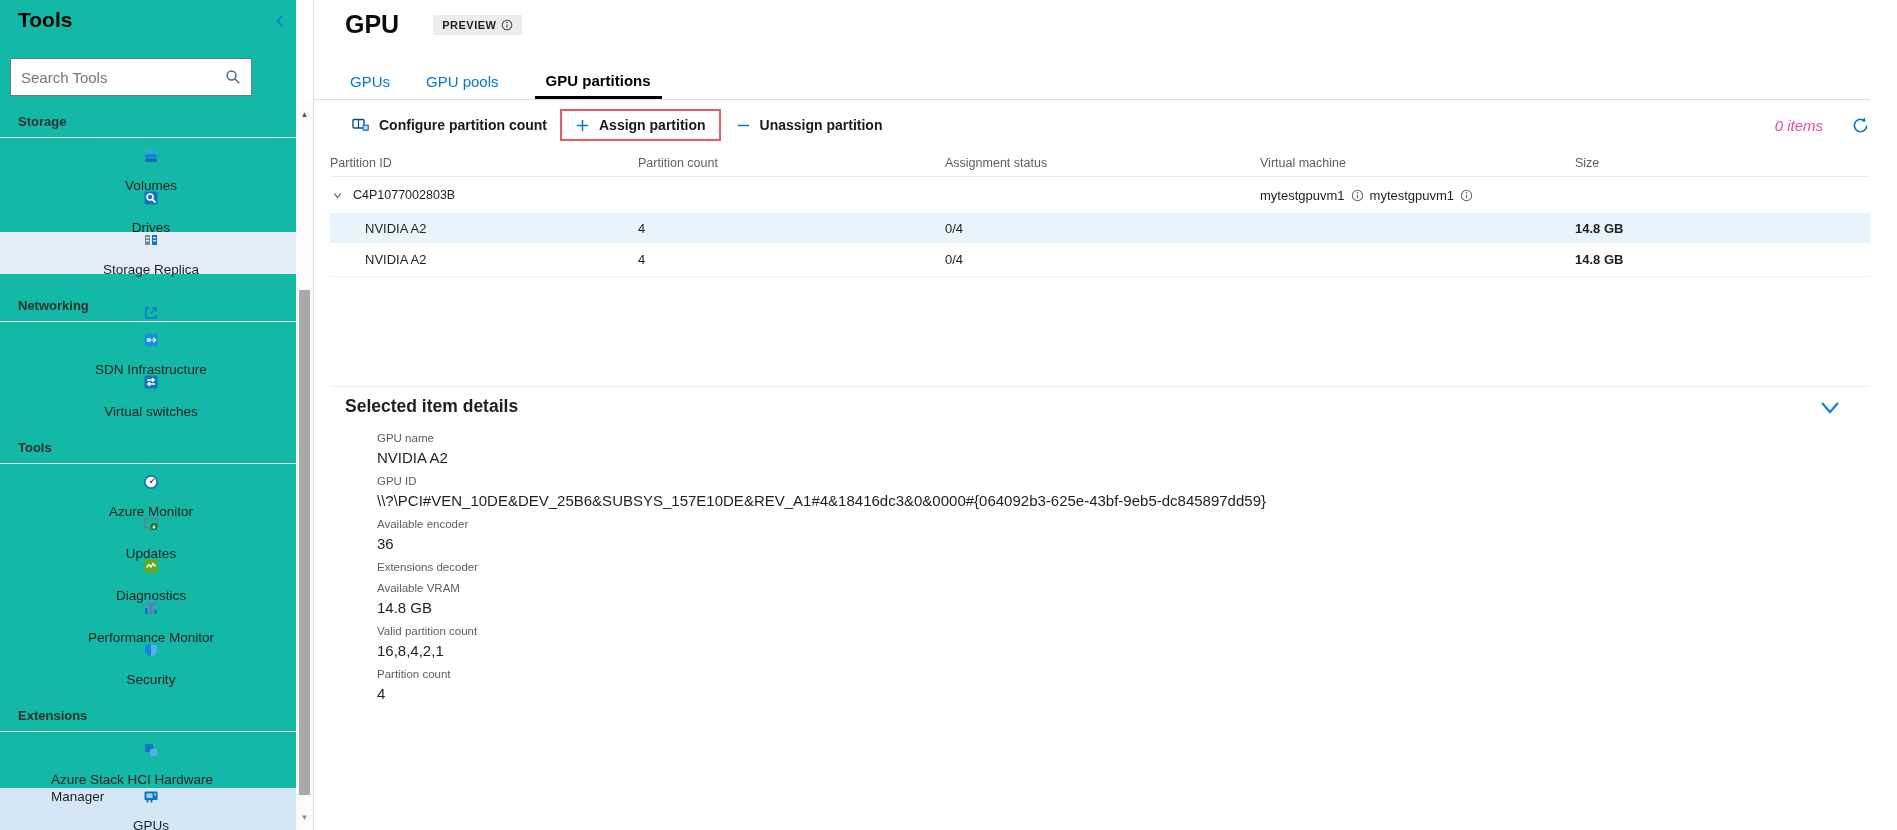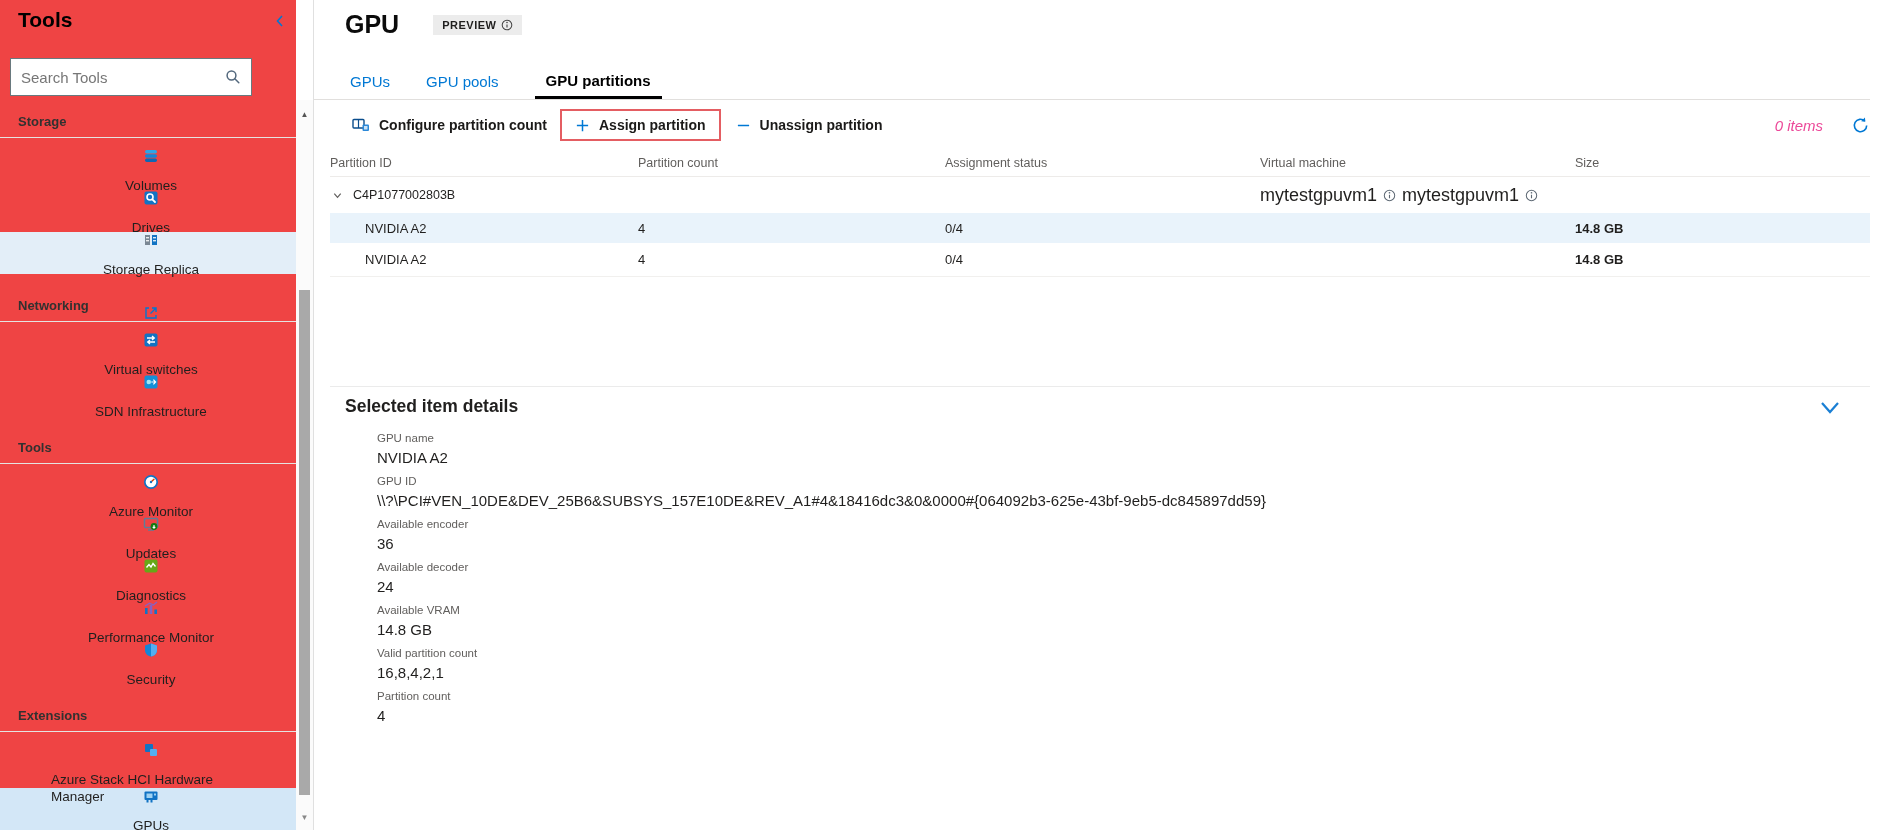--- a/index.html
+++ b/index.html
@@ -4,21 +4,21 @@
 <style>
   * { margin:0; padding:0; box-sizing:border-box; }
   html,body { width:1897px; height:830px; }
   body {
     position:relative; overflow:hidden; background:#fff;
     font-family:"Liberation Sans", sans-serif; color:#201f1e;
   }
   svg { display:block; }
 
   
-  .sidebar { position:absolute; left:0; top:0; width:296px; height:830px; background:#ef4444; }
+  .sidebar { position:absolute; left:0; top:0; width:296px; height:830px; background:#14b8a6; }
   .sidebar-title { position:absolute; left:18px; top:8px; font-size:21px; font-weight:700; color:#000; }
   .collapse-btn { position:absolute; right:8px; top:13px; cursor:pointer; }
   .search-box {
     position:absolute; left:10px; top:58px; width:242px; height:38px;
     border:1px solid #69797e; display:flex; align-items:center; padding:0 10px; background:#fff;
   }
   .search-box input {
     border:none; outline:none; flex:1; font-size:15px; color:#323130;
     font-family:"Liberation Sans", sans-serif;
   }
@@ -72,21 +72,21 @@
   .items-count { font-size:15px; font-style:italic; color:#ec4899;text-align:right; }
   .refresh { cursor:pointer; }
 
   
   .grid { position:absolute; left:16px; right:27px; top:150px; }
   .grid-row { display:grid; grid-template-columns:308px 307px 315px 315px 1fr; align-items:center; }
   .grid-head { height:27px; border-bottom:1px solid #edebe9; }
   .grid-head > div { font-size:12.5px; color:#605e5c; }
   .group-row { height:36px; font-size:12.5px; }
   .group-id { display:flex; align-items:center; gap:10px; padding-left:2px; }
-  .vm-cell { display:flex; align-items:center; gap:6px; font-size:18px; }
+  .vm-cell { display:flex; align-items:center; gap:6px; font-size:13px; }
   .data-row { height:30px; font-size:13px; }
   .data-row.selected { background:#e9f3fb; }
   .data-row.plain { height:34px; border-bottom:1px solid #f1f0ee; }
   .cell-indent { padding-left:35px; }
   .size-cell { font-weight:600; }
 
   
   .details-divider { position:absolute; left:16px; right:27px; top:386px; height:1px; background:#ebebeb; }
   .details { position:absolute; left:31px; right:27px; top:396px; }
   .details-title { font-size:17.5px; font-weight:700; color:#201f1e; }
@@ -165,36 +165,36 @@
         </span>
       </div>
     </div>
 
     <div class="nav-section">
       <div class="nav-section-label">Networking</div>
       <div class="nav-divider"></div>
       <div class="nav-item">
         <span class="ico">
           <svg width="16" height="16" viewBox="0 0 16 16">
+              <rect x="1.5" y="1.5" width="13" height="13" rx="2" fill="#1390d8"></rect>
+              <circle cx="5.8" cy="8" r="2.3" fill="#9fe7f5"></circle>
+              <path d="M8.3 8h4M10.4 5.6L12.6 8l-2.2 2.4" stroke="#fff" stroke-width="1.2" fill="none"></path>
+            </svg>
+        </span>
+        <span>SDN Infrastructure</span>
+      </div>
+      <div class="nav-item">
+        <span class="ico">
+          <svg width="16" height="16" viewBox="0 0 16 16">
               <rect x="1.5" y="1.5" width="13" height="13" rx="2" fill="#1173c4"></rect>
               <path d="M4 6h6.5M9 4l2.3 2L9 8" stroke="#fff" stroke-width="1.3" fill="none"></path>
               <path d="M12 10H5.5M7 8l-2.3 2L7 12" stroke="#fff" stroke-width="1.3" fill="none"></path>
             </svg>
         </span>
         <span>Virtual switches</span>
-      </div>
-      <div class="nav-item">
-        <span class="ico">
-          <svg width="16" height="16" viewBox="0 0 16 16">
-              <rect x="1.5" y="1.5" width="13" height="13" rx="2" fill="#1390d8"></rect>
-              <circle cx="5.8" cy="8" r="2.3" fill="#9fe7f5"></circle>
-              <path d="M8.3 8h4M10.4 5.6L12.6 8l-2.2 2.4" stroke="#fff" stroke-width="1.2" fill="none"></path>
-            </svg>
-        </span>
-        <span>SDN Infrastructure</span>
       </div>
     </div>
 
     <div class="nav-section">
       <div class="nav-section-label">Tools</div>
       <div class="nav-divider"></div>
       <div class="nav-item">
         <span class="ico">
           <svg width="16" height="16" viewBox="0 0 16 16">
               <circle cx="8" cy="8" r="6.2" fill="#fff" stroke="#1173c4" stroke-width="1.7"></circle>
@@ -422,22 +422,21 @@
       </div>
       <div class="field">
         <div class="f-label">GPU ID</div>
         <div class="f-value">\\?\PCI#VEN_10DE&amp;DEV_25B6&amp;SUBSYS_157E10DE&amp;REV_A1#4&amp;18416dc3&amp;0&amp;0000#{064092b3-625e-43bf-9eb5-dc845897dd59}</div>
       </div>
       <div class="field">
         <div class="f-label">Available encoder</div>
         <div class="f-value">36</div>
       </div>
       <div class="field">
-        <div class="f-label">Available decoder</div>
-        <div class="f-value">24</div>
+        <div class="f-label">Extensions decoder</div>
       </div>
       <div class="field">
         <div class="f-label">Available VRAM</div>
         <div class="f-value">14.8 GB</div>
       </div>
       <div class="field">
         <div class="f-label">Valid partition count</div>
         <div class="f-value">16,8,4,2,1</div>
       </div>
       <div class="field">

